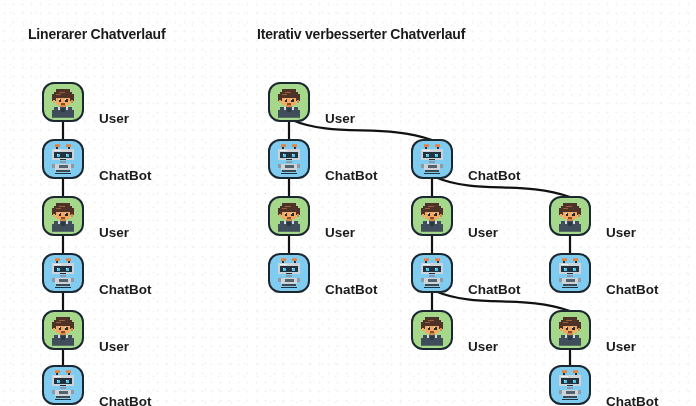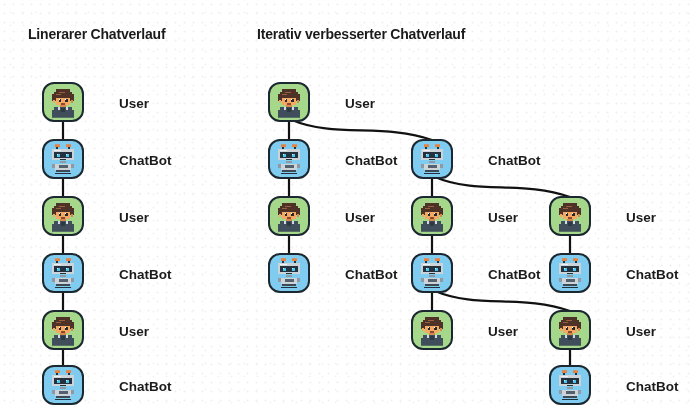--- a/index.html
+++ b/index.html
@@ -28,25 +28,24 @@
     border:2.5px solid var(--box-border);
     border-radius:12px;
     box-sizing:border-box;
     display:flex;align-items:center;justify-content:center;
     overflow:hidden;
   }
   .box.user{background:var(--user-box);}
   .box.bot{background:var(--bot-box);}
   .box svg{width:36px;height:33px;shape-rendering:crispEdges;}
   .nlabel{
-    position:absolute;left:57px;top:1px;height:40px;
+    position:absolute;left:57px;top:16px;height:40px;
     display:flex;align-items:center;
     font-size:13.5px;font-weight:700;color:var(--text-color);
     white-space:nowrap;
-    margin-left:20px;
   }
   .defs{position:absolute;width:0;height:0;overflow:hidden;}
 </style>
 </head>
 <body>
 
 <div class="canvas">
 
   <svg class="defs" aria-hidden="true">
     <defs>

